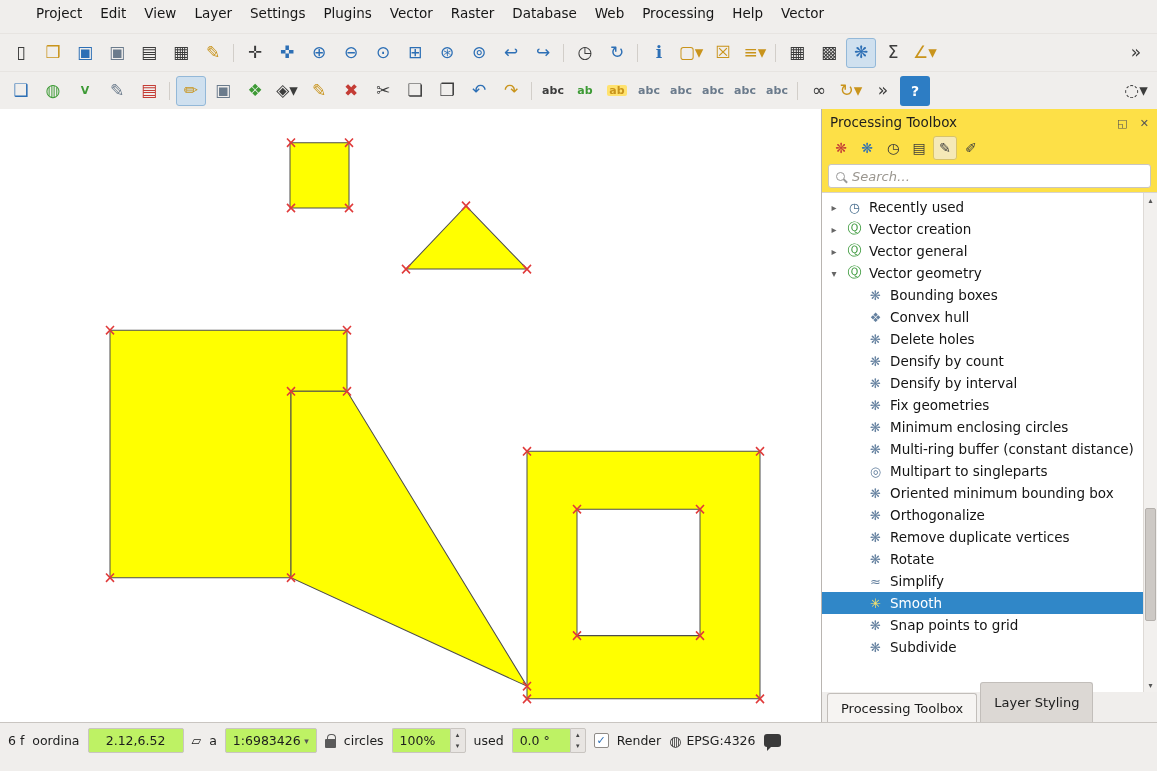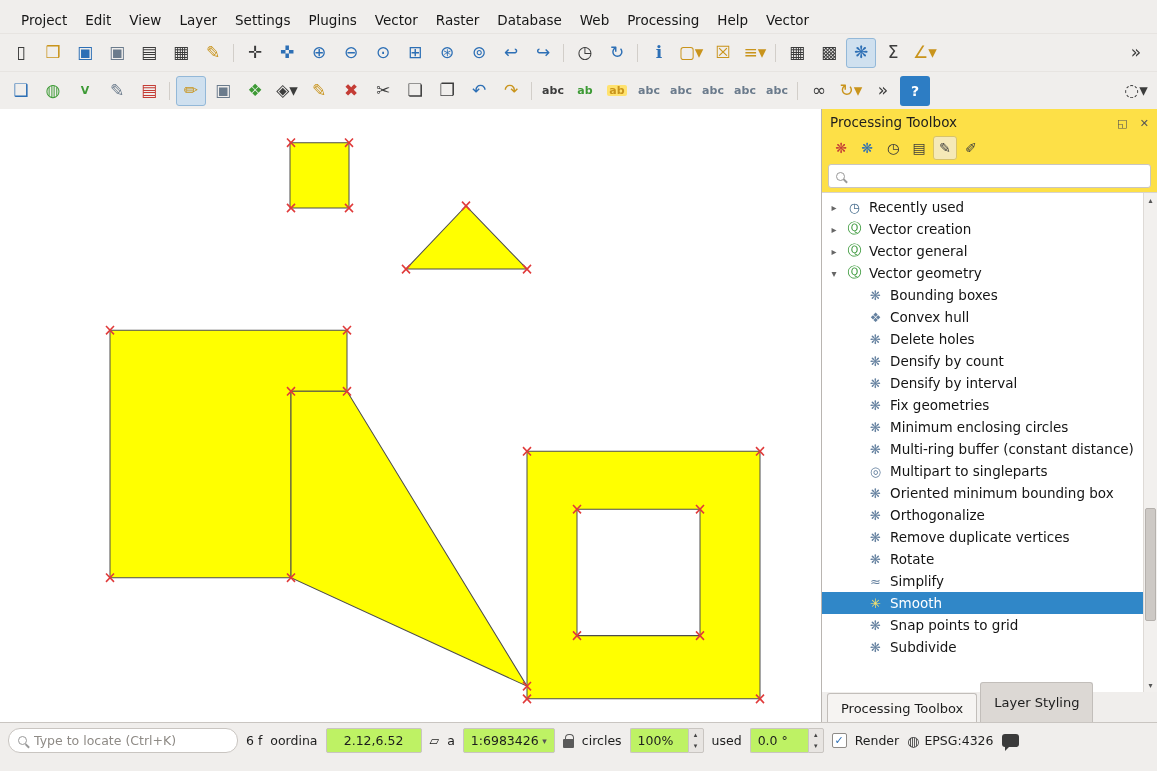--- a/index.html
+++ b/index.html
@@ -7,21 +7,21 @@
   body{font-family:"DejaVu Sans",sans-serif;background:#c9c5c1}
   .window{width:1157px;height:771px;display:flex;flex-direction:column;background:#f0eeec;outline:1px solid #8e8a86}
 
   
   .titlebar{height:30px;background:linear-gradient(#dddbd8,#d2cfcc);border-bottom:1px solid #b9b5b1;display:flex;align-items:center;justify-content:center;position:relative;flex:0 0 auto}
   .title{font-size:13px;color:#3a3a3a}
   .winbtns{position:absolute;right:10px;top:0;height:100%;display:flex;align-items:center;gap:16px}
   .wbtn{font-size:12px;color:#555;cursor:default}
 
   
-  .menubar{height:33px;display:flex;align-items:flex-end;padding-left:12px;flex:0 0 auto;background:#f0eeec}
+  .menubar{height:33px;display:flex;align-items:flex-start;padding-left:27px;flex:0 0 auto;background:#f0eeec}
   .menu-item{padding:5px 9px;font-size:13.5px;color:#161616}
 
   
   .toolbar{height:38px;display:flex;align-items:center;padding:0 5px;flex:0 0 auto;background:#f0eeec;border-top:1px solid #e7e4e1}
   .tbtn{min-width:30px;height:30px;display:flex;align-items:center;justify-content:center;border-radius:3px;font-size:17px;position:relative;margin:0 1px;border:1px solid transparent}
   .tbtn .glyph{line-height:1}
   .sep-after{margin-right:11px}
   .sep-after::after{content:"";position:absolute;right:-7px;top:5px;bottom:5px;width:1px;background:#d2cec9}
   .pressed{background:#cfe0ef;border:1px solid #93b8d8}
   .pressed-y{background:#f5e9b7;border:1px solid #d8c36a}
@@ -368,20 +368,21 @@
             <span class="glyph">✎</span>
           </span>
           <span class="tbtn c-dark">
             <span class="glyph">✐</span>
           </span>
         </div>
 
       <div class="searchwrap">
         <div class="searchbox">
           <span class="mag"></span>
+          <input placeholder="Search…" style="">
         </div>
       </div>
 
       <div class="tree-wrap">
         <div class="tree">
 
         <div class="trow iclock">
               <span class="expander">▸</span>
               <span class="ticon">◷</span>
               <span class="tlabel">Recently used</span>
@@ -502,24 +503,20 @@
             <span>Processing Toolbox</span>
           </span>
           <span class="ptab">
             <span>Layer Styling</span>
           </span>
         </div>
     </div>
   </div>
 
   <div class="statusbar">
-    <div class="locate">
-      <span class="mag"></span>
-      <input placeholder="Type to locate (Ctrl+K)" style="">
-    </div>
     <span class="sb-label">6 f</span>
     <span class="sb-label">oordina</span>
     <div class="valbox coordbox">
       <span>2.12,6.52</span>
     </div>
     <span class="sb-label">▱</span>
     <span class="sb-label">a</span>
     <div class="valbox combo">
       <span>1:6983426</span>
       <span class="caret">▾</span>

